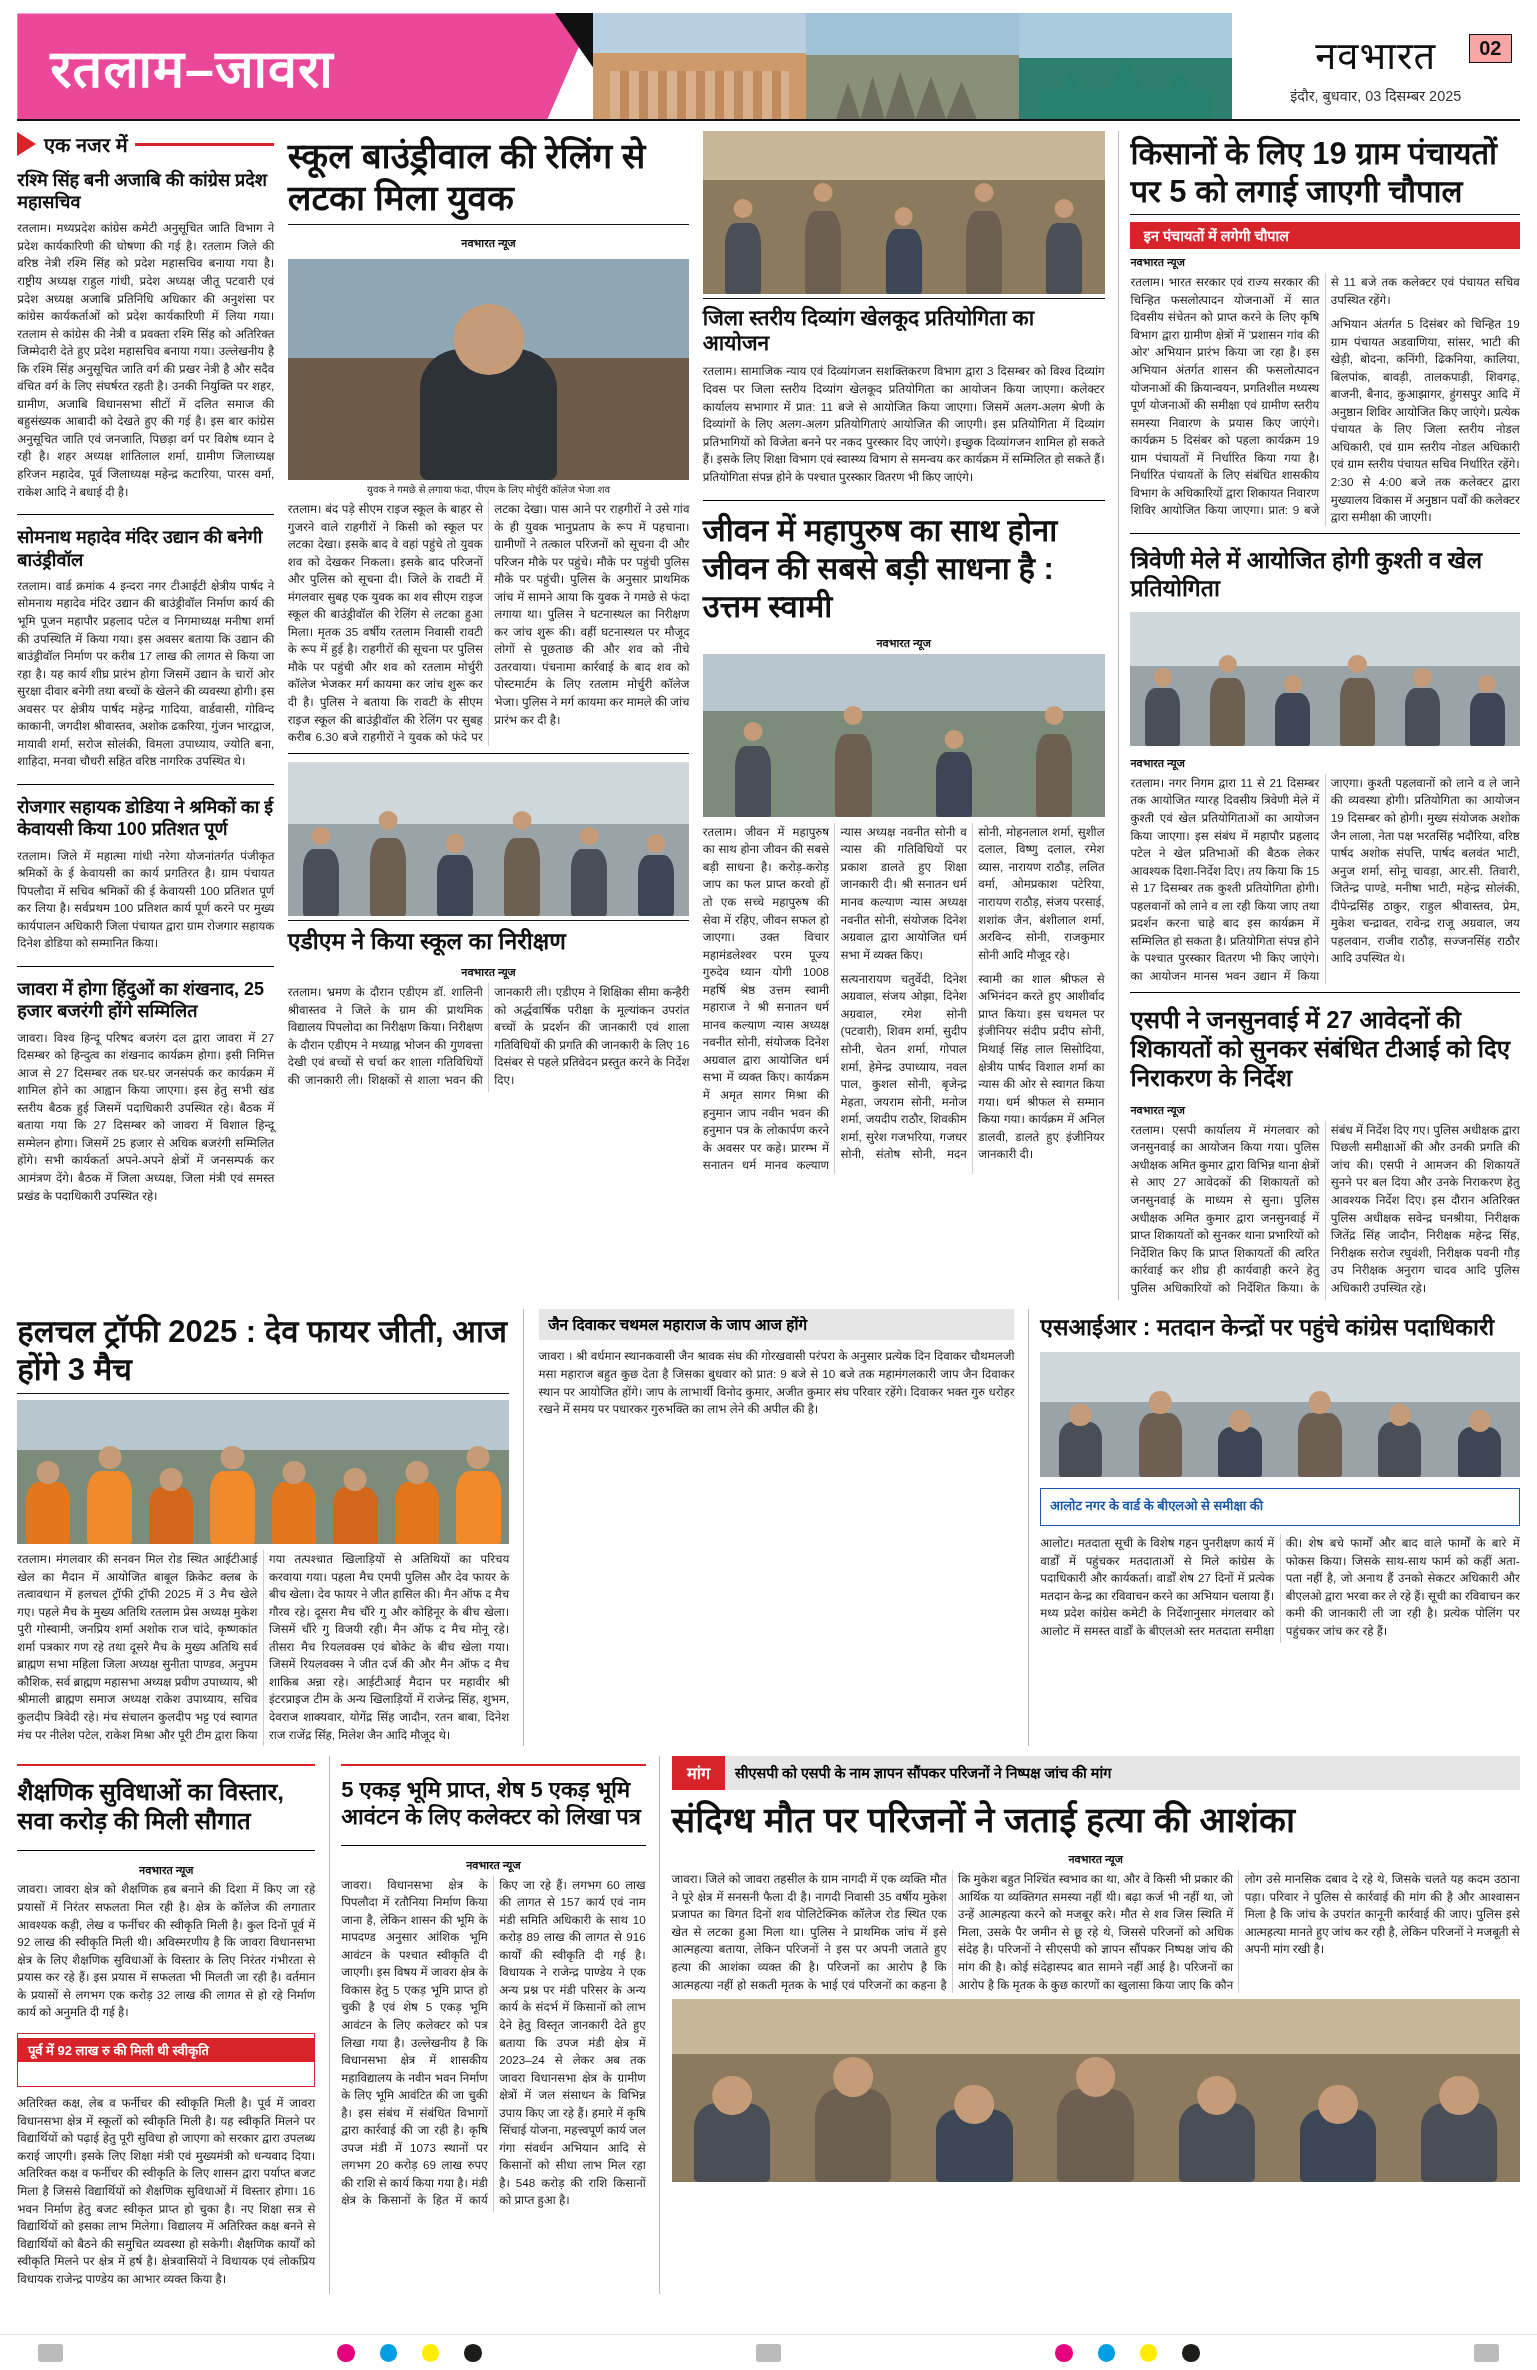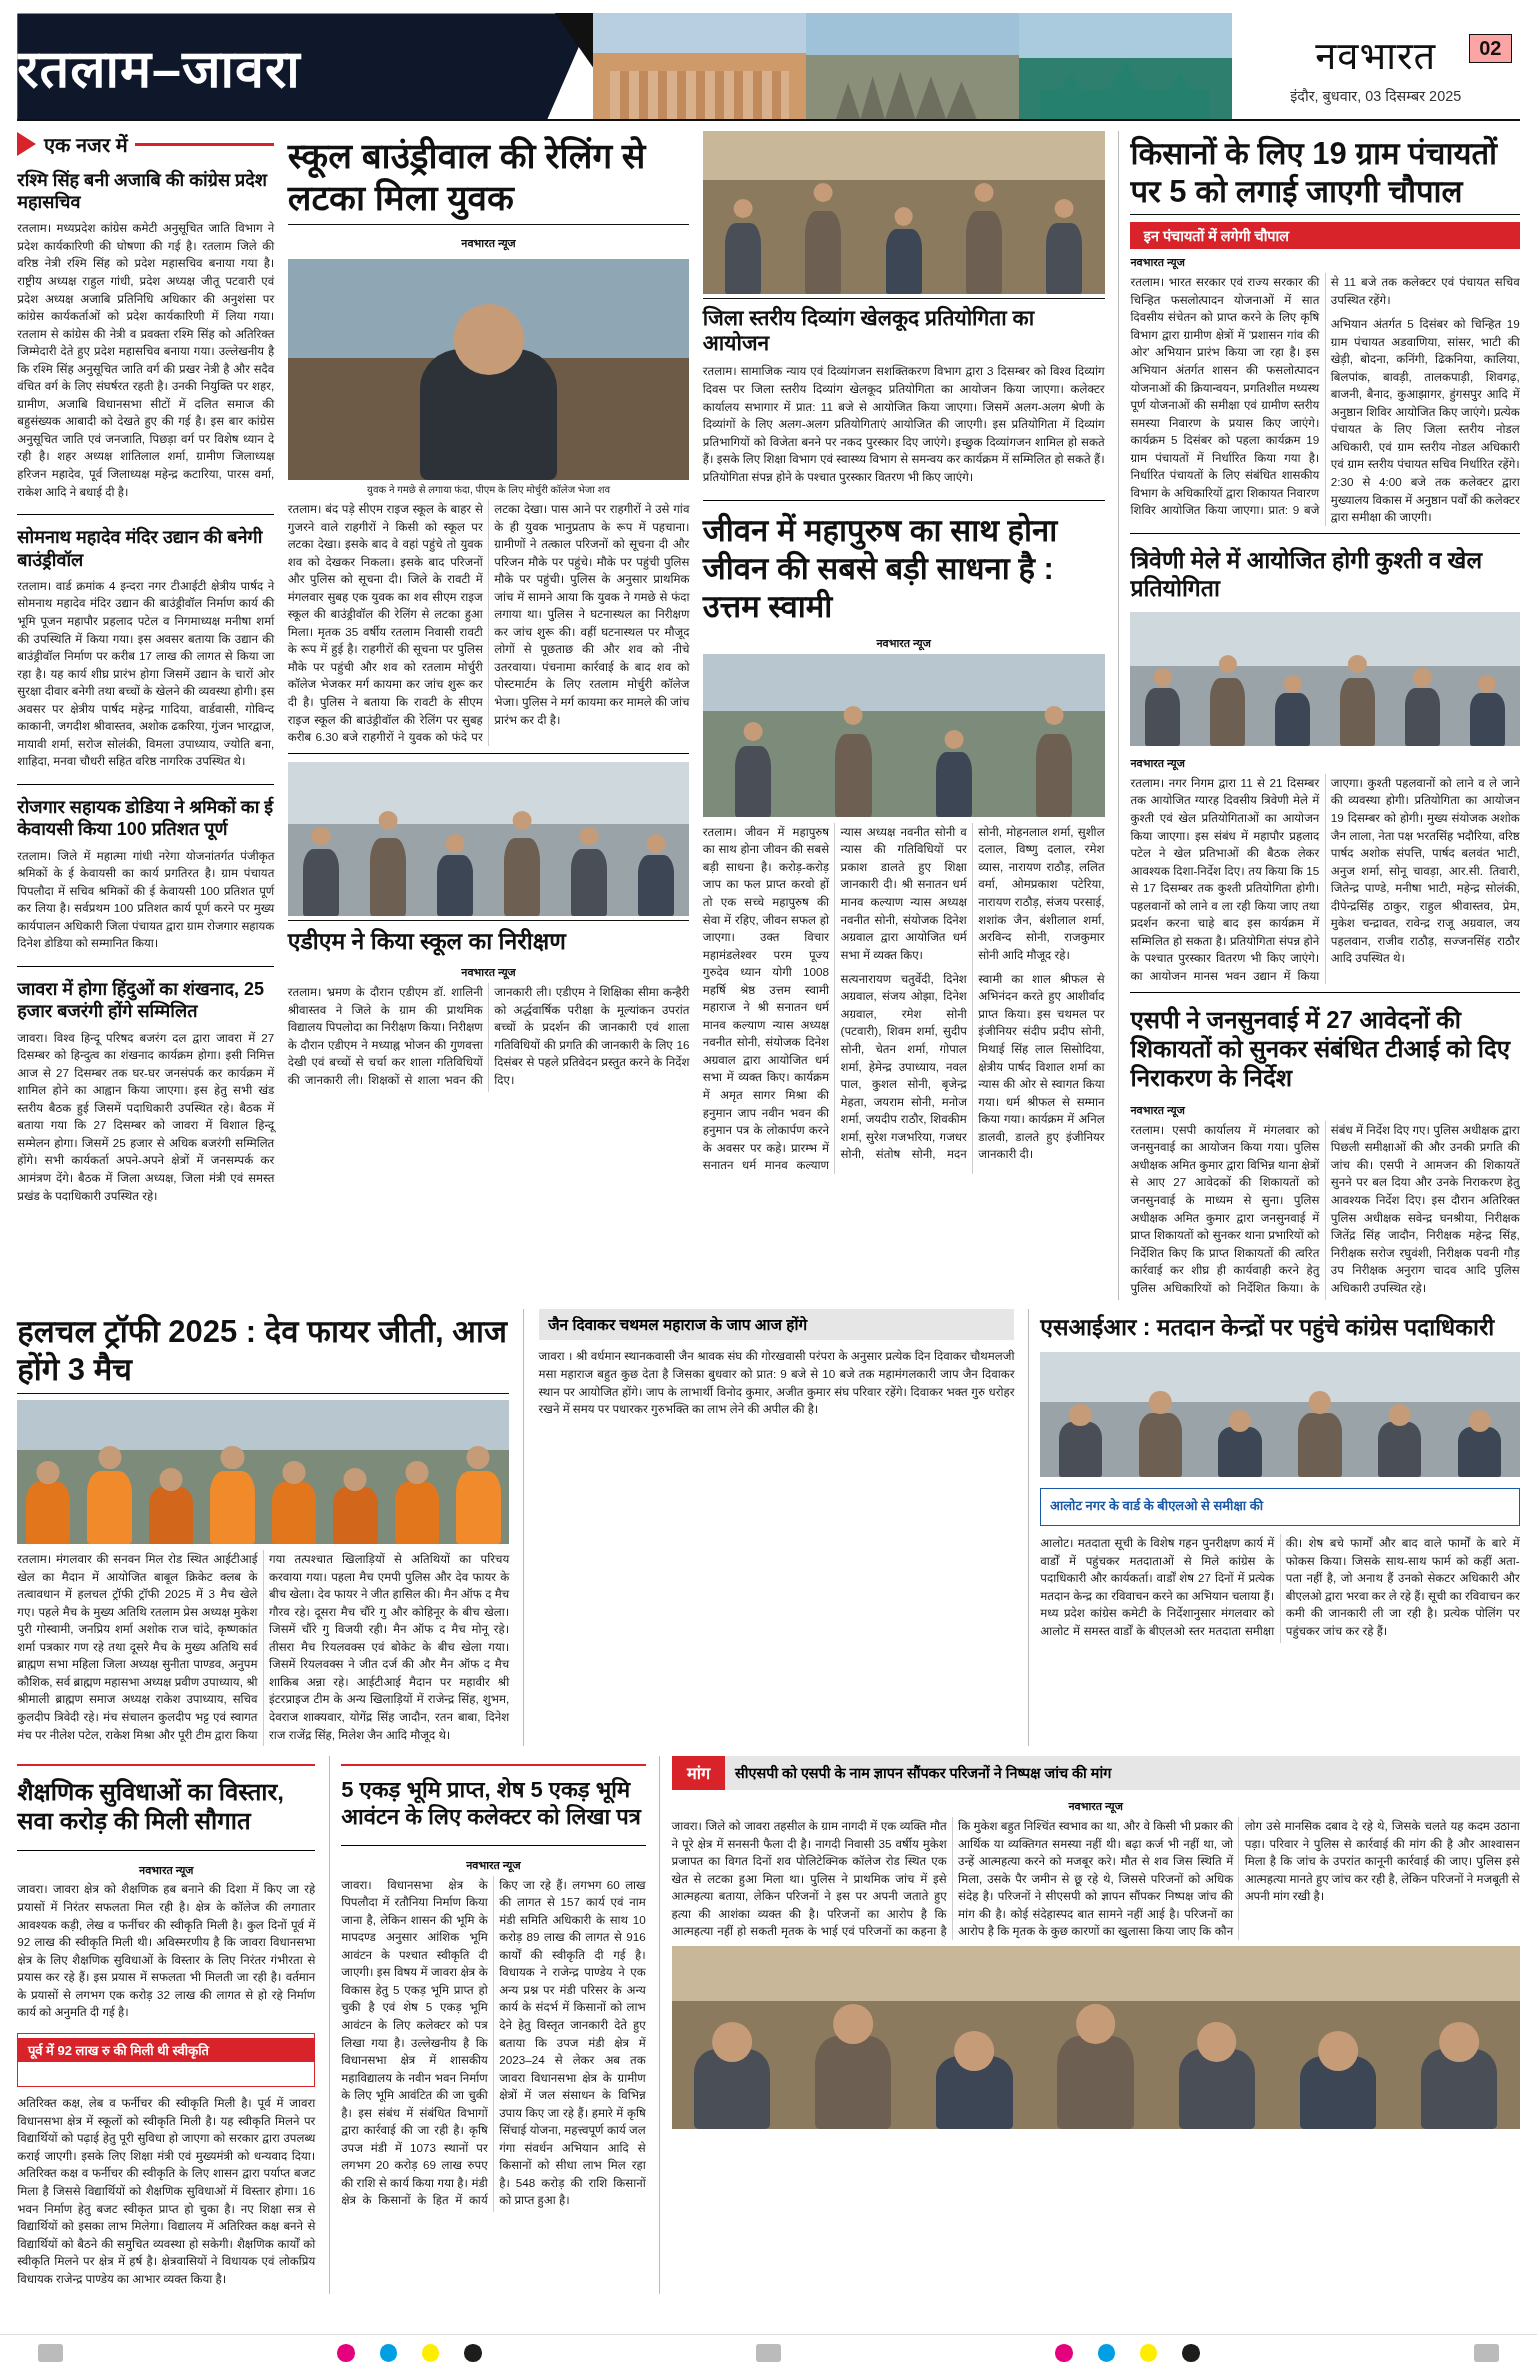--- a/index.html
+++ b/index.html
@@ -19,23 +19,24 @@
   }
   
   .masthead {
     height: 108px;
     display: flex;
     align-items: stretch;
     position: relative;
     border-bottom: 2.9px solid #111;
   }
   .mast-red {
-    background: #0f172a;
+    background: #ec4899;
     width: 576px;
     display: flex; align-items: center;
+    padding-left: 33px;
     position: relative;
     clip-path: polygon(0 0, 100% 0, 92% 100%, 0% 100%);
   }
   .mast-red h1 {
     margin: 0;
     color: #fff;
     font-size: 52px;
     font-weight: bold;
     letter-spacing: 1px;
     font-family: "Liberation Sans", sans-serif;
@@ -415,20 +416,21 @@
       <div class="twocol">
         <p class="body sm">जावरा। विधानसभा क्षेत्र के पिपलौदा में रतौनिया निर्माण किया जाना है, लेकिन शासन की भूमि के मापदण्ड अनुसार आंशिक भूमि आवंटन के पश्चात स्वीकृति दी जाएगी। इस विषय में जावरा क्षेत्र के विकास हेतु 5 एकड़ भूमि प्राप्त हो चुकी है एवं शेष 5 एकड़ भूमि आवंटन के लिए कलेक्टर को पत्र लिखा गया है। उल्लेखनीय है कि विधानसभा क्षेत्र में शासकीय महाविद्यालय के नवीन भवन निर्माण के लिए भूमि आवंटित की जा चुकी है। इस संबंध में संबंधित विभागों द्वारा कार्रवाई की जा रही है। कृषि उपज मंडी में 1073 स्थानों पर लगभग 20 करोड़ 69 लाख रुपए की राशि से कार्य किया गया है। मंडी क्षेत्र के किसानों के हित में कार्य किए जा रहे हैं। लगभग 60 लाख की लागत से 157 कार्य एवं नाम मंडी समिति अधिकारी के साथ 10 करोड़ 89 लाख की लागत से 916 कार्यों की स्वीकृति दी गई है। विधायक ने राजेन्द्र पाण्डेय ने एक अन्य प्रश्न पर मंडी परिसर के अन्य कार्य के संदर्भ में किसानों को लाभ देने हेतु विस्तृत जानकारी देते हुए बताया कि उपज मंडी क्षेत्र में 2023–24 से लेकर अब तक जावरा विधानसभा क्षेत्र के ग्रामीण क्षेत्रों में जल संसाधन के विभिन्न उपाय किए जा रहे हैं। हमारे में कृषि सिंचाई योजना, महत्त्वपूर्ण कार्य जल गंगा संवर्धन अभियान आदि से किसानों को सीधा लाभ मिल रहा है। 548 करोड़ की राशि किसानों को प्राप्त हुआ है।</p>
       </div>
     </div>
 
     <div class="col rule-v" style="padding-left:11.5px;">
       <div style="display:flex;align-items:stretch;gap:0;margin-bottom:5.8px;">
         <div class="tag-red" style="padding:5.8px 15.4px;font-size:16.3px;">मांग</div>
         <div class="band-grey" style="flex:1;font-size:14.4px;display:flex;align-items:center;">सीएसपी को एसपी के नाम ज्ञापन सौंपकर परिजनों ने निष्पक्ष जांच की मांग</div>
       </div>
+      <h2 class="head xl">संदिग्ध मौत पर परिजनों ने जताई हत्या की आशंका</h2>
       <div class="byline">नवभारत न्यूज</div>
       <div style="display:flex;gap:11.5px;">
         <div style="flex:1;">
           <div class="threecol">
             <p class="body sm">जावरा। जिले को जावरा तहसील के ग्राम नागदी में एक व्यक्ति मौत ने पूरे क्षेत्र में सनसनी फैला दी है। नागदी निवासी 35 वर्षीय मुकेश प्रजापत का विगत दिनों शव पोलिटेक्निक कॉलेज रोड स्थित एक खेत से लटका हुआ मिला था। पुलिस ने प्राथमिक जांच में इसे आत्महत्या बताया, लेकिन परिजनों ने इस पर अपनी जताते हुए हत्या की आशंका व्यक्त की है। परिजनों का आरोप है कि आत्महत्या नहीं हो सकती मृतक के भाई एवं परिजनों का कहना है कि मुकेश बहुत निश्चिंत स्वभाव का था, और वे किसी भी प्रकार की आर्थिक या व्यक्तिगत समस्या नहीं थी। बढ़ा कर्ज भी नहीं था, जो उन्हें आत्महत्या करने को मजबूर करे। मौत से शव जिस स्थिति में मिला, उसके पैर जमीन से छू रहे थे, जिससे परिजनों को अधिक संदेह है। परिजनों ने सीएसपी को ज्ञापन सौंपकर निष्पक्ष जांच की मांग की है। कोई संदेहास्पद बात सामने नहीं आई है। परिजनों का आरोप है कि मृतक के कुछ कारणों का खुलासा किया जाए कि कौन लोग उसे मानसिक दबाव दे रहे थे, जिसके चलते यह कदम उठाना पड़ा। परिवार ने पुलिस से कार्रवाई की मांग की है और आश्वासन मिला है कि जांच के उपरांत कानूनी कार्रवाई की जाए। पुलिस इसे आत्महत्या मानते हुए जांच कर रही है, लेकिन परिजनों ने मजबूती से अपनी मांग रखी है।</p>
           </div>
         </div>
       </div>
       <div class="photo p-b" style="height:183px;margin-top:5.8px;">
         <div class="people">

